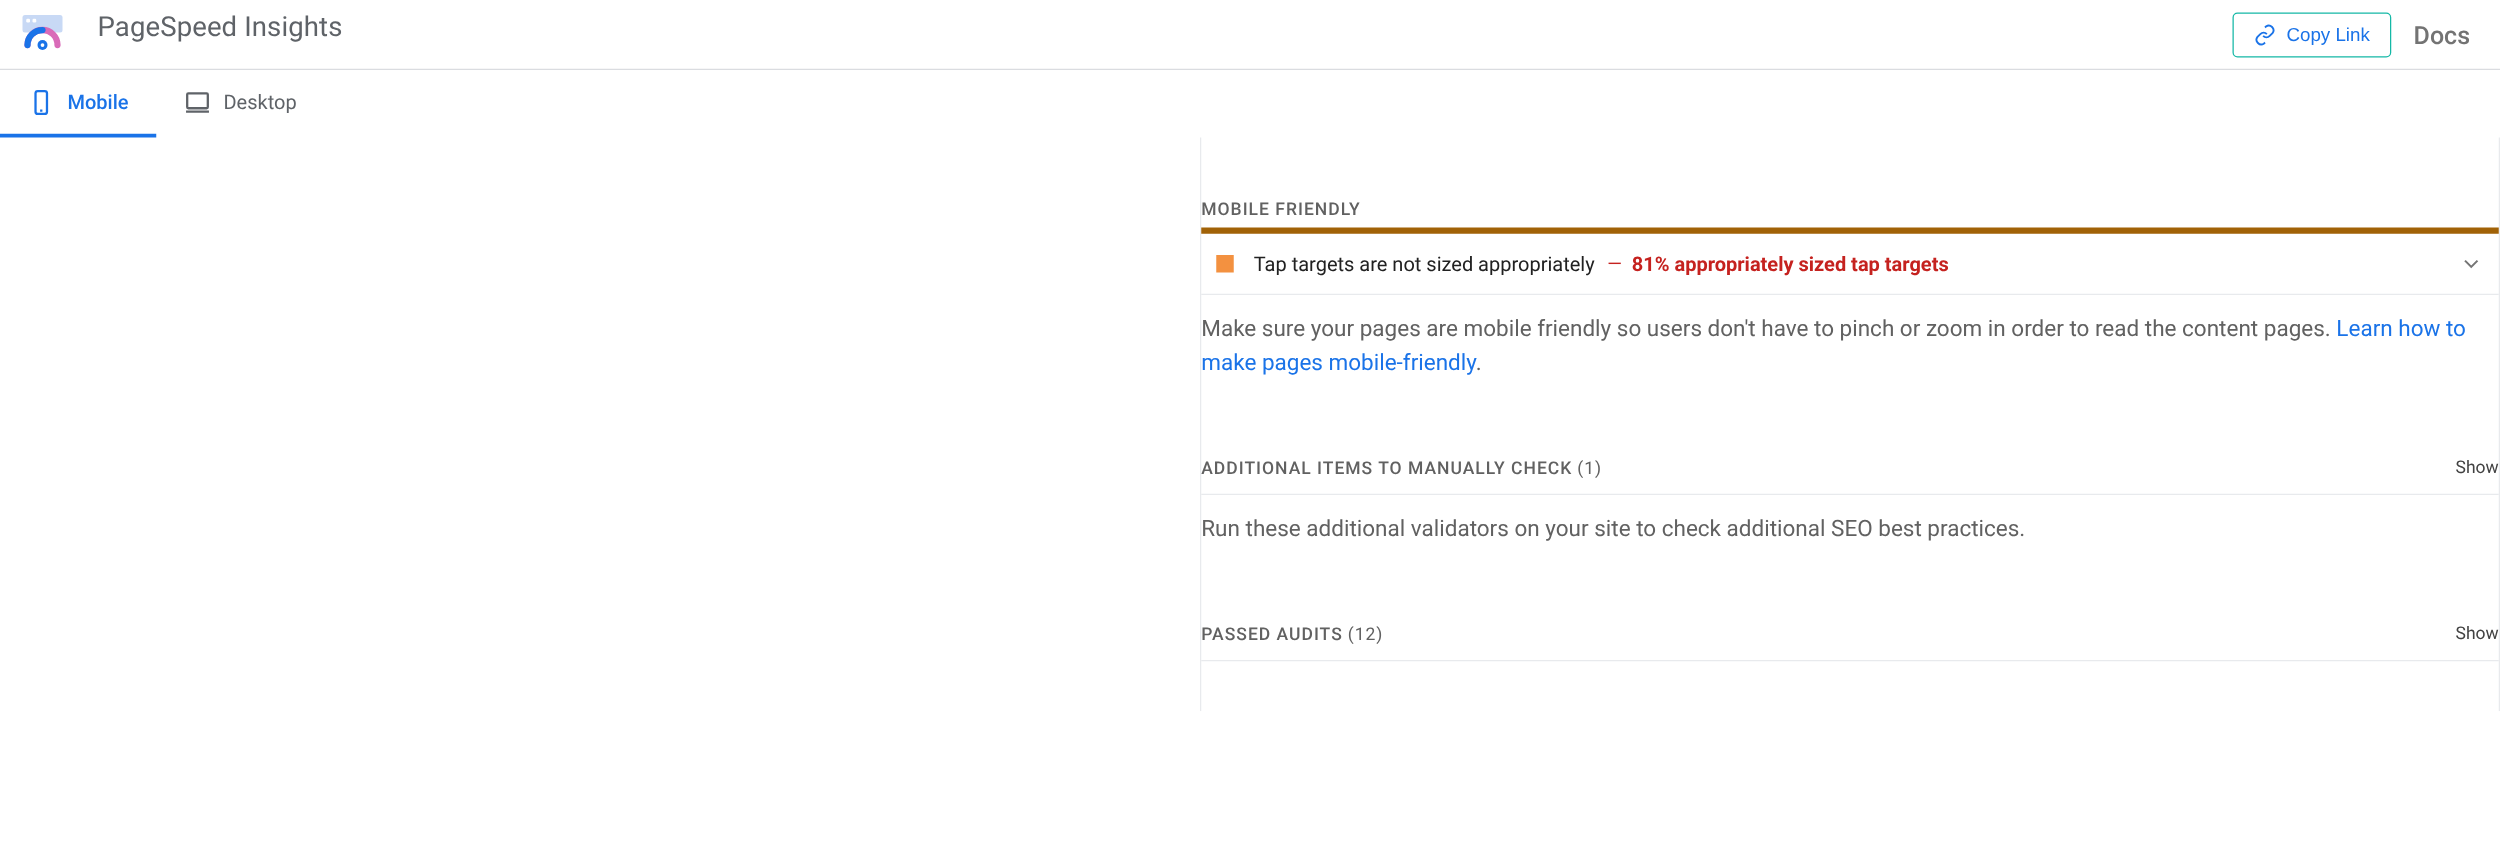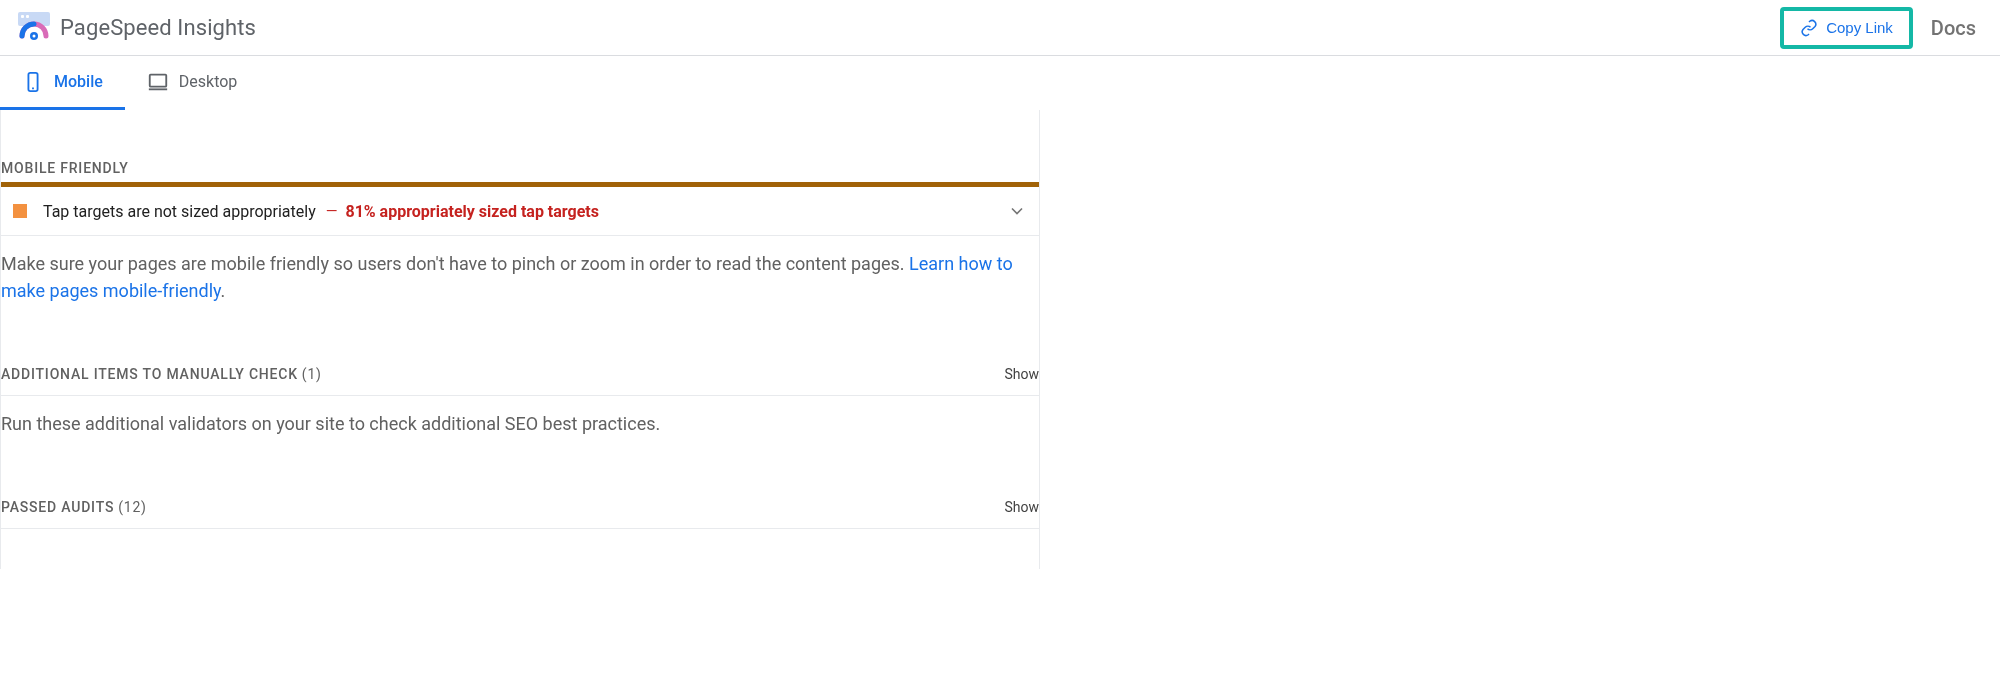--- a/index.html
+++ b/index.html
@@ -11,45 +11,44 @@
     .header {
       display: flex;
       align-items: center;
       justify-content: space-between;
       padding: 8px 16px;
       border-bottom: 1px solid #dadce0;
       height: 56px;
     }
     .header-left {
       display: flex;
-      align-items: center;
-      gap: 8px;
+      gap: 26px;
     }
     .logo {
       width: 36px;
       height: 36px;
       position: relative;
     }
     .logo svg { width: 100%; height: 100%; }
     .app-title {
       font-size: 22px;
       color: #5f6368;
       font-weight: 400;
       letter-spacing: 0.1px;
     }
     .header-right {
       display: flex;
       align-items: center;
       gap: 18px;
     }
     .copy-link-btn {
       display: flex;
-      align-items: center;
+      align-items: flex-end;
       gap: 8px;
-      border: 4px solid #14b8a6;
+      border: 1px solid #14b8a6;
       border-radius: 4px;
       padding: 8px 16px;
       color: #1a73e8;
       background: #fff;
       font-size: 15px;
       font-weight: 500;
       cursor: pointer;
     }
     .copy-link-btn svg { width: 18px; height: 18px; }
     .docs-link {
@@ -79,21 +78,22 @@
     }
     .tab.active {
       color: #1a73e8;
       border-bottom: 3px solid #1a73e8;
       font-weight: 500;
     }
     .tab.active svg { stroke: #1a73e8; }
     .tab svg { width: 22px; height: 22px; stroke: #5f6368; }
     .content-wrapper {
       display: flex;
-      justify-content: flex-start;
+      justify-content: flex-end;
+      padding-left: 12px;
     }
     .content {
       width: 1040px;
       border-left: 1px solid #e8eaed;
       border-right: 1px solid #e8eaed;
       padding: 50px 0 40px 0;
     }
     .section {
       margin-bottom: 60px;
     }

